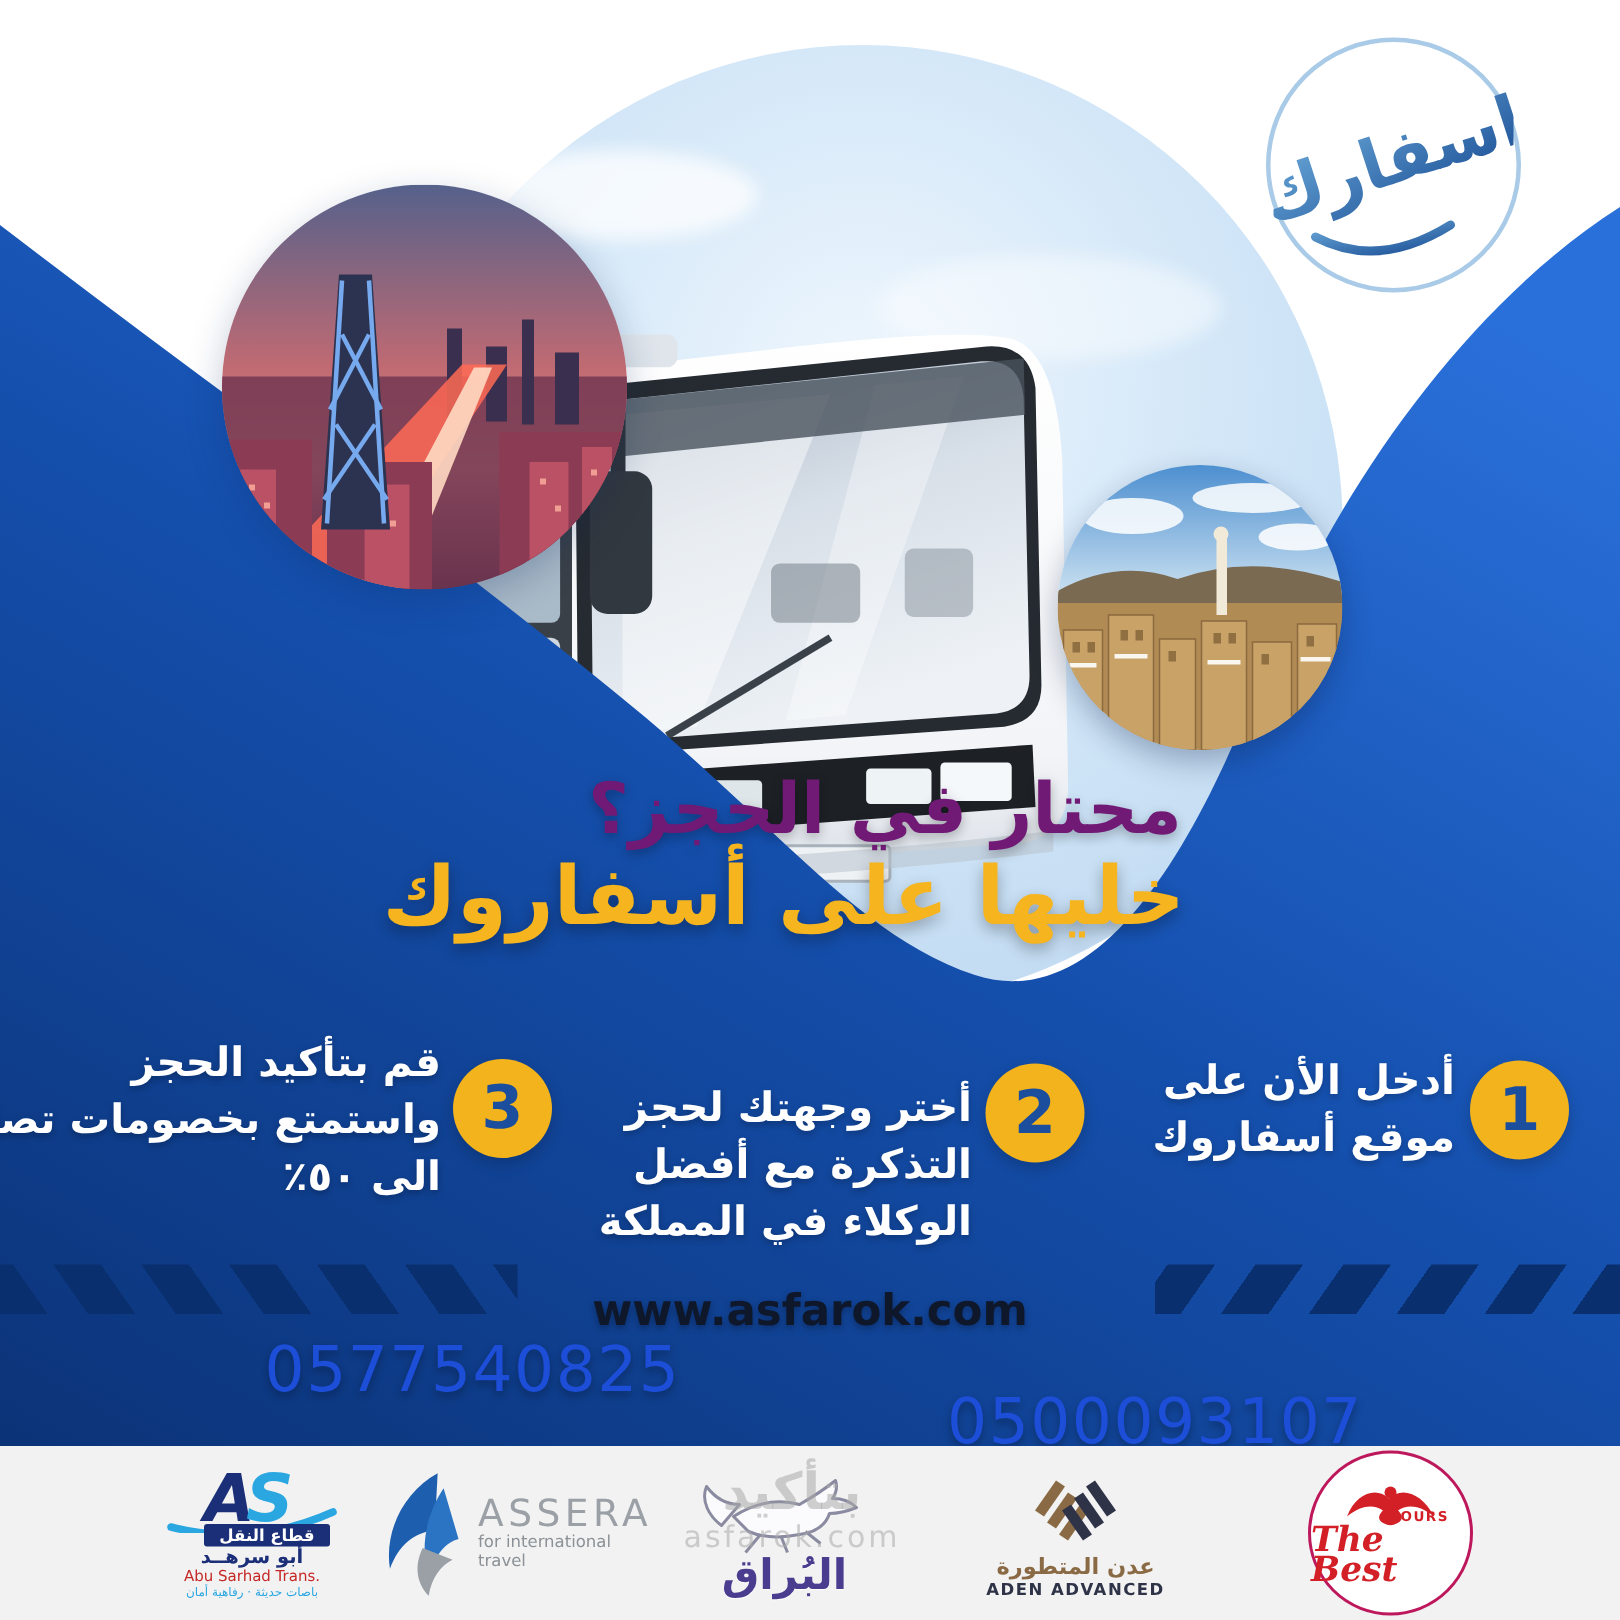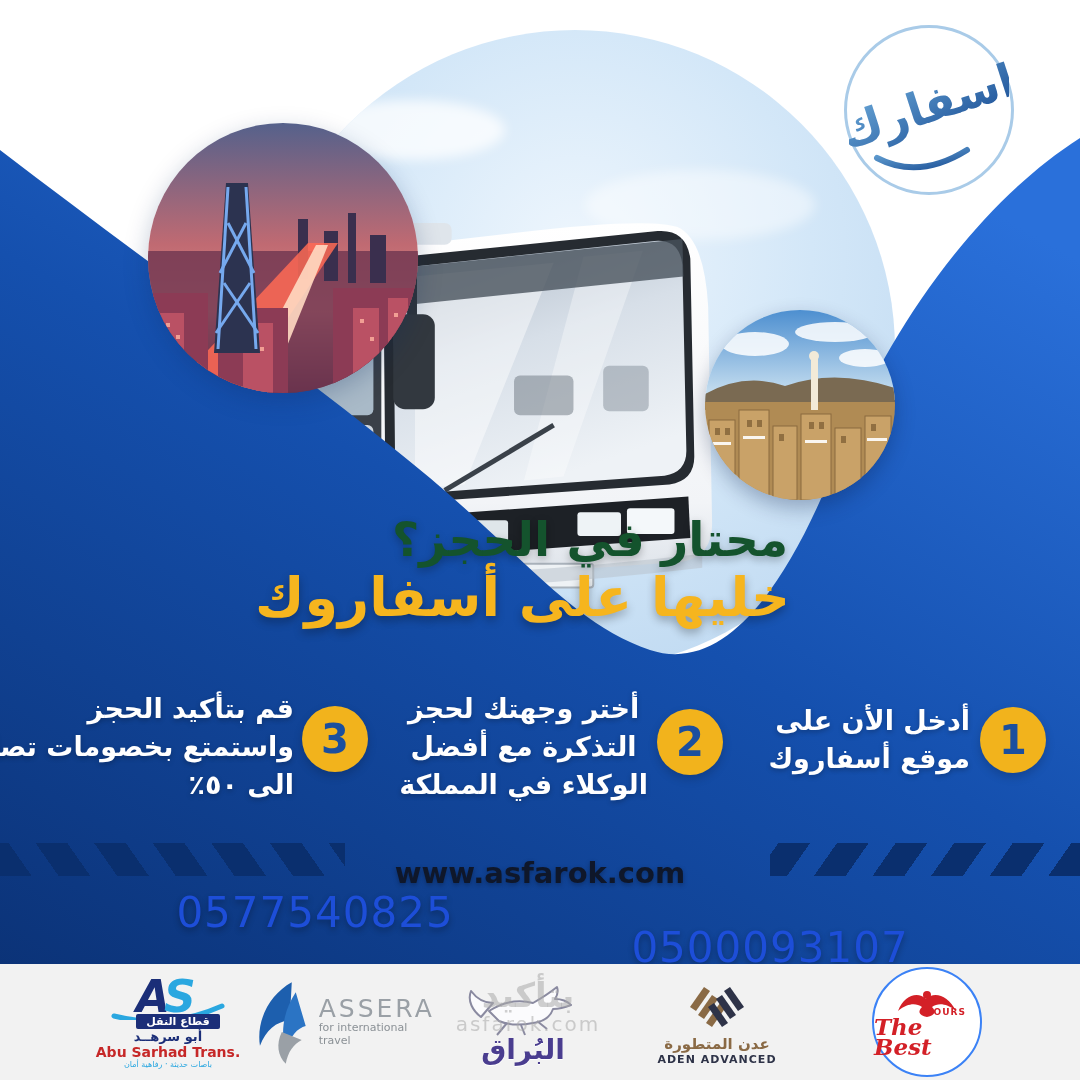--- a/index.html
+++ b/index.html
@@ -25,21 +25,21 @@
   .sanaa-circle{left:705px;top:310px;width:190px;height:190px;border-radius:50%;overflow:hidden;z-index:5;box-shadow:0 8px 20px rgba(5,25,70,.3);}
   
   .brand-circle{
     left:844px;top:25px;width:170px;height:170px;border-radius:50%;z-index:6;
     background:#ffffff;border:3px solid #a9cbe8;box-sizing:border-box;
     display:flex;align-items:center;justify-content:center;
   }
   
   .headline1{
     right:292px;top:512px;z-index:7;direction:rtl;text-align:right;
-    color:#14532d;font-size:47px;font-weight:bold;
+    color:#701a75;font-size:47px;font-weight:bold;
     text-shadow:0 3px 8px rgba(0,0,0,.28);white-space:nowrap;
   }
   .headline2{
     right:290px;top:566px;z-index:7;direction:rtl;text-align:right;
     color:#f6b51e;font-size:54px;font-weight:bold;
     text-shadow:0 4px 10px rgba(0,0,0,.3);white-space:nowrap;
   }
   
   .step-badge{
     width:66px;height:66px;border-radius:50%;background:#f2b31c;z-index:7;
@@ -74,28 +74,28 @@
   
   .partners-bar{left:0;bottom:0;width:1080px;height:116px;background:#f2f2f2;z-index:8;}
   .partner{position:absolute;top:0;height:116px;display:flex;flex-direction:column;align-items:center;justify-content:center;}
   .p-abu{left:78px;width:180px;}
   .p-assera{left:252px;width:190px;}
   .p-buraq{left:448px;width:150px;}
   .p-aden{left:652px;width:130px;}
   .p-best{left:852px;width:150px;}
   .abu-ribbon{background:#1b2e78;color:#fff;font-size:11px;font-weight:bold;direction:rtl;padding:1px 10px;border-radius:2px;margin-top:-6px;margin-left:20px;}
   .abu-ar{color:#1b2e78;font-size:13px;font-weight:bold;direction:rtl;letter-spacing:2px;}
-  .abu-en{color:#c62828;font-size:14px;font-weight:bold;}
+  .abu-en{color:#c62828;font-size:10px;font-weight:normal;}
   .abu-tag{color:#2aa7e0;font-size:8px;direction:rtl;}
   .assera-name{color:#9aa0a6;font-size:25px;letter-spacing:3px;line-height:24px;}
   .assera-tag{color:#8b9196;font-size:11px;}
   .buraq-name{color:#4a3d8f;font-size:28px;font-weight:bold;direction:rtl;line-height:26px;text-shadow:0 1px 0 #fff;}
   .aden-ar{color:#8a6a45;font-size:15px;font-weight:bold;direction:rtl;line-height:18px;}
   .aden-en{color:#2e3348;font-size:11px;font-weight:bold;letter-spacing:1px;}
-  .best-wrap{width:106px;height:106px;border:2px solid #3b82f6;border-radius:50%;background:#fff;display:flex;flex-direction:column;align-items:center;justify-content:center;position:relative;}
+  .best-wrap{width:106px;height:106px;border:2px solid #be185d;border-radius:50%;background:#fff;display:flex;flex-direction:column;align-items:center;justify-content:center;position:relative;}
   .best-name{color:#d32027;font-size:23px;font-weight:bold;font-family:"DejaVu Serif",serif;font-style:italic;line-height:20px;}
   .best-tours{color:#d32027;font-size:9px;font-weight:bold;letter-spacing:1px;position:absolute;right:14px;top:38px;}
   
   .watermark{left:408px;top:978px;width:240px;z-index:9;text-align:center;color:rgba(170,170,170,.55);pointer-events:none;}
   .watermark .wm-ar{font-size:34px;font-weight:bold;direction:rtl;line-height:34px;}
   .watermark .wm-en{font-size:20px;letter-spacing:2px;}
 </style>
 </head>
 <body>
 
@@ -316,21 +316,21 @@
     <span>1</span>
   </div>
   <div class="abs step-text" style="right:110px;top:702px;">
     <div>أدخل الأن على</div>
     <div>موقع أسفاروك</div>
   </div>
 
   <div class="abs step-badge" style="left:657px;top:709px;">
     <span>2</span>
   </div>
-  <div class="abs step-text" style="right:432px;top:690px;text-align:center;">
+  <div class="abs step-text" style="right:432px;top:720px;">
     <div>أختر وجهتك لحجز</div>
     <div>التذكرة مع أفضل</div>
     <div>الوكلاء في المملكة</div>
   </div>
 
   <div class="abs step-badge" style="left:302px;top:706px;">
     <span>3</span>
   </div>
   <div class="abs step-text" style="right:786px;top:690px;">
     <div>قم بتأكيد الحجز</div>

